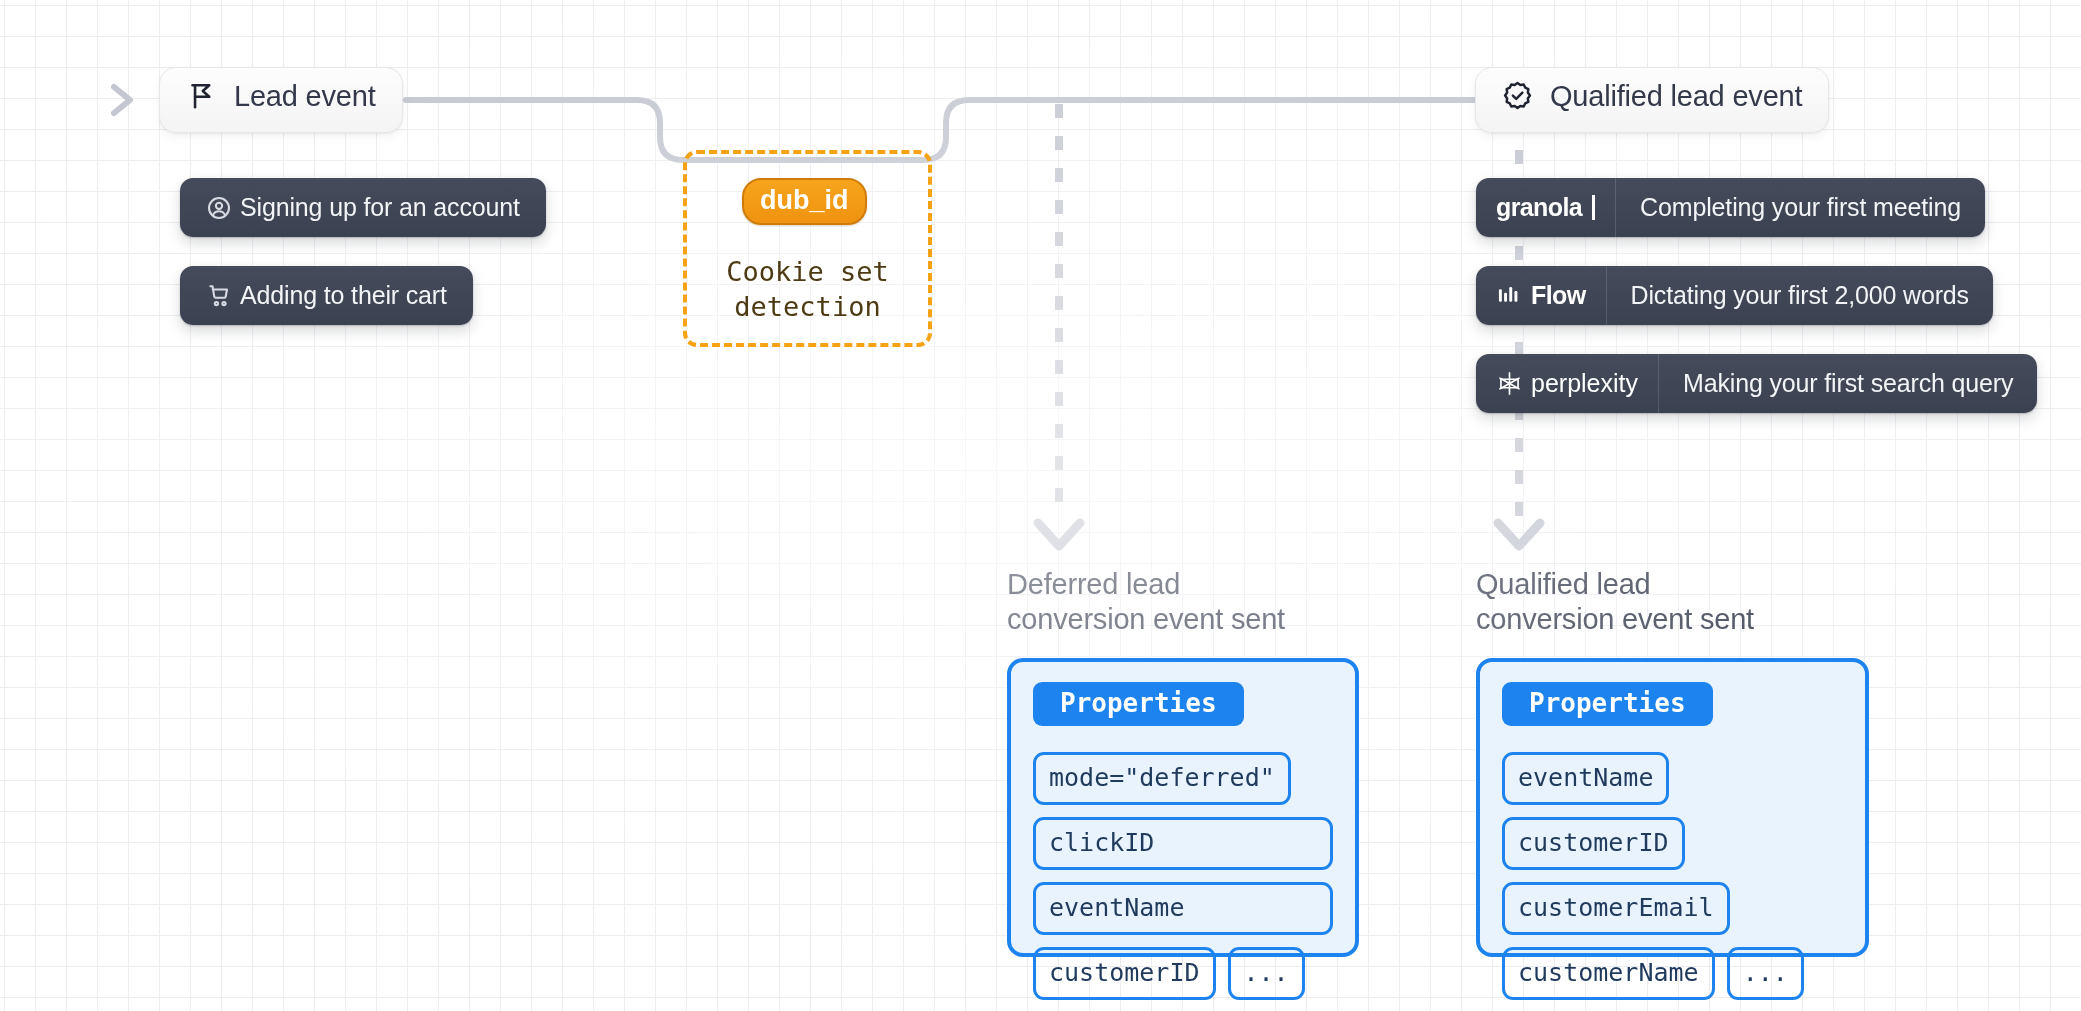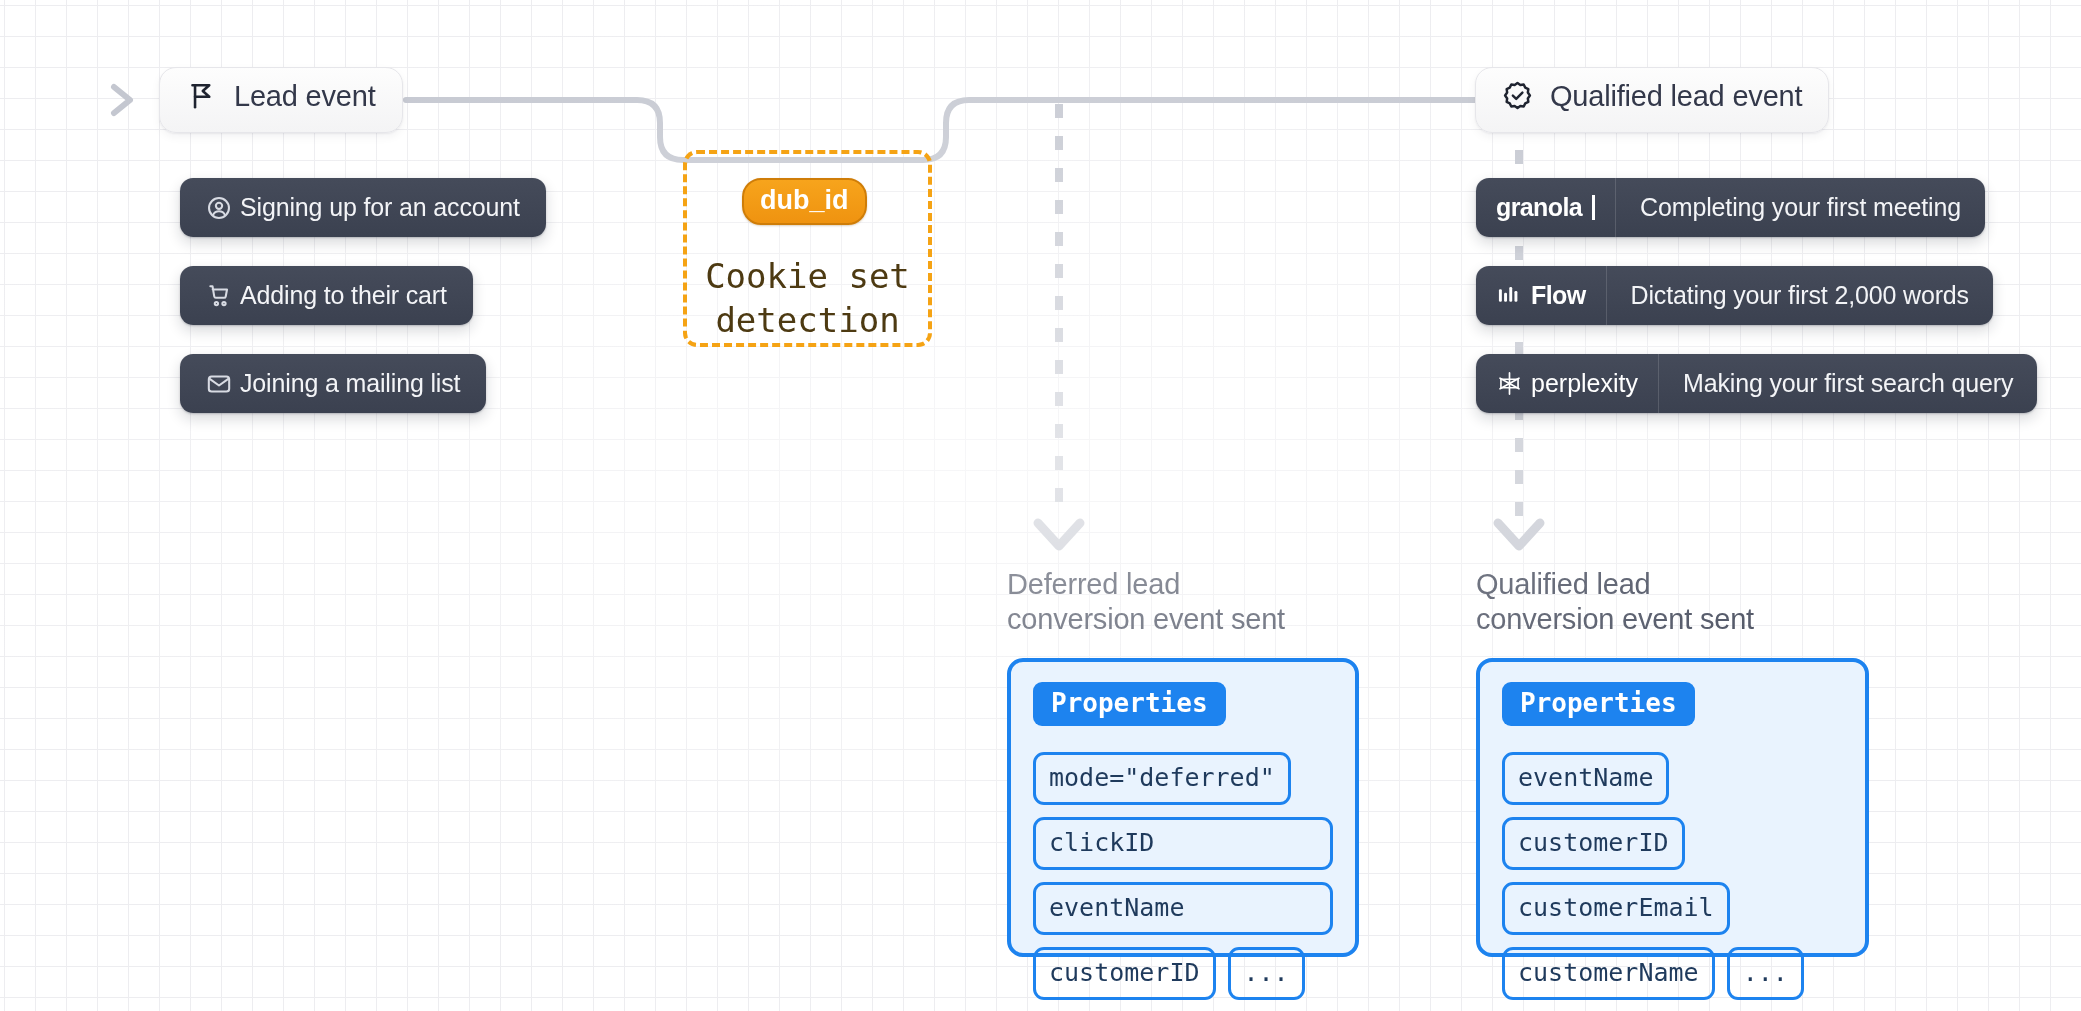--- a/index.html
+++ b/index.html
@@ -93,21 +93,21 @@
     font-family: Liberation Sans, sans-serif;
     font-size: 27px; font-weight: 700; letter-spacing:0px;
     padding: 5px 16px 7px;
     box-shadow: 0 1px 2px rgba(120,70,0,.25);
     z-index: 6;
     white-space: nowrap;
   }
   .dash-cap {
     position:absolute;
     font-family: "DejaVu Sans Mono", monospace;
-    font-size: 34px; line-height: 1.28;
+    font-size: 27px; line-height: 1.28;
     color:#4d3a12; text-align:center; white-space: pre-line;
     z-index: 6;
   }
 
   
   .sent-label {
     position:absolute; font-size: 29px; line-height: 1.22; color:#3a4052;
     letter-spacing:-0.2px; white-space: pre-line;
   }
 
@@ -118,21 +118,21 @@
     border-radius: 16px;
     background: #e9f3fe;
     z-index: 5;
     padding: 20px 22px 24px;
   }
   .props-title {
     display:inline-block;
     background:#1d83ef; color:#ffffff;
     font-family:"DejaVu Sans Mono", monospace;
     font-size: 26px; font-weight: 700;
-    border-radius: 9px; padding: 6px 18px 8px;
+    border-radius: 9px; padding: 6px 27px 8px;
     margin-bottom: 26px;
   }
   .chips { display:flex; flex-wrap: wrap; gap: 12px; }
   .chip {
     border: 3px solid #1d83ef; border-radius: 11px;
     background: transparent; color:#1f3a5c;
     font-family:"DejaVu Sans Mono", monospace;
     font-size: 25px; line-height:1;
     padding: 10px 13px 12px;
     white-space: nowrap;
@@ -206,31 +206,20 @@
         <svg viewBox="0 0 24 24" fill="none" stroke="currentColor" stroke-width="1.9" stroke-linecap="round" stroke-linejoin="round">
           <path d="M4 3h2l1.6 9.4a1.6 1.6 0 0 0 1.6 1.3h7.4a1.6 1.6 0 0 0 1.6-1.3L19.4 6H6.2"></path>
           <circle cx="9.6" cy="19" r="1.5"></circle>
           <circle cx="16.6" cy="19" r="1.5"></circle>
         </svg>
       </span>
       <span class="lbl">Adding to their cart</span>
     </span>
   </div>
 
-  <div class="dark-node" style="left:180px; top:354px;">
-    <span class="body">
-      <span class="ico">
-        <svg viewBox="0 0 24 24" fill="none" stroke="currentColor" stroke-width="1.9" stroke-linecap="round" stroke-linejoin="round">
-          <rect x="2.6" y="5" width="18.8" height="14" rx="2.6"></rect>
-          <path d="M3.4 7.2 12 13.4l8.6-6.2"></path>
-        </svg>
-      </span>
-      <span class="lbl">Joining a mailing list</span>
-    </span>
-  </div>
 
   <div class="dash-group" style="left:683px; top:150px; width:249px; height:197px;"></div>
 
   <div class="dub-badge" style="left:742px; top:178px;">dub_id</div>
 
   <div class="dash-cap" style="left:683px; top:255px; width:249px;">Cookie set
 detection</div>
 
   <div class="light-node" style="left:1475px; top:67px;">
     <span class="ico">

